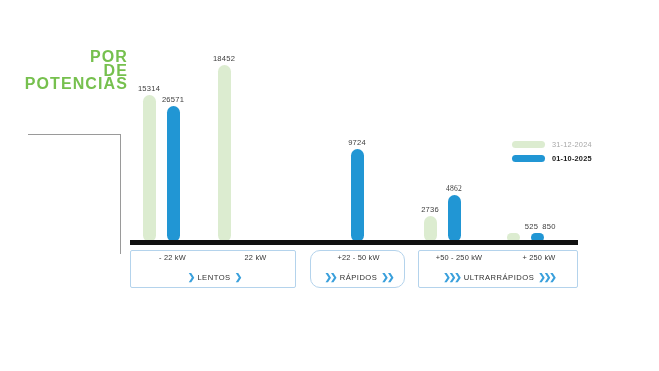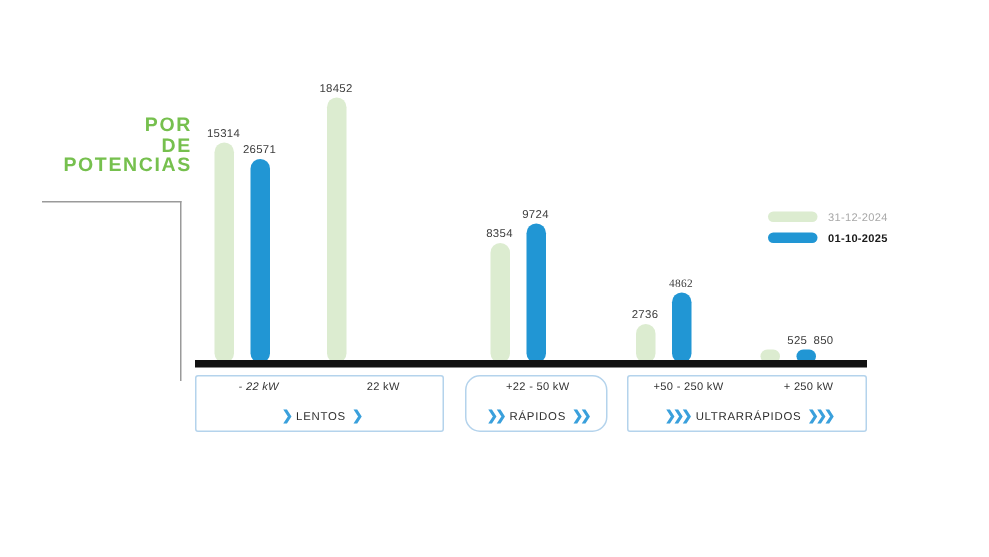--- a/index.html
+++ b/index.html
@@ -14,24 +14,24 @@
   .deco-box{
     position:absolute;left:28px;top:134px;width:93px;height:120px;
     border-top:1.5px solid #9a9a9a;
     border-right:1.5px solid #9a9a9a;
     border-bottom:none;border-left:none;
     box-sizing:border-box;
   }
 
   
   .title{
-    position:absolute;left:8px;top:76px;width:120px;
+    position:absolute;left:8px;top:50px;width:120px;
     text-align:right;
     color:#76c04e;
-    font-size:13px;line-height:13.5px;
+    font-size:16px;line-height:13.5px;
     font-weight:700;letter-spacing:1.1px;
   }
   .title div{white-space:nowrap;}
 
   
   .plot{position:absolute;left:130px;top:60px;width:450px;height:182px;}
   .group{position:absolute;bottom:0;height:182px;}
   .bar-wrap{position:absolute;bottom:0;}
   .bar{
     position:absolute;bottom:0;left:0;width:100%;
@@ -103,24 +103,20 @@
           <div class="val" style="bottom: 138.121px;">26571</div>
         </div>
       </div>
       <div class="group" style="left: 87.5px; width: 37px;">
         <div class="bar-wrap" style="left: 0px; width: 13px; height: 177.03px;">
           <div class="bar green" style="height: 177.03px;"></div>
           <div class="val" style="bottom: 179.03px;">18452</div>
         </div>
       </div>
       <div class="group" style="left: 196.5px; width: 37px;">
-        <div class="bar-wrap" style="left: 0px; width: 13px; height: 80.1491px;">
-          <div class="bar green" style="height: 80.1491px;"></div>
-          <div class="val" style="bottom: 82.1491px;">8354</div>
-        </div>
         <div class="bar-wrap" style="left: 24px; width: 13px; height: 93.293px;">
           <div class="bar blue" style="height: 93.293px;"></div>
           <div class="val" style="bottom: 95.293px;">9724</div>
         </div>
       </div>
       <div class="group" style="left: 293.5px; width: 37px;">
         <div class="bar-wrap" style="left: 0px; width: 13px; height: 26.2494px;">
           <div class="bar green" style="height: 26.2494px;"></div>
           <div class="val" style="bottom: 28.2494px;">2736</div>
         </div>
@@ -138,21 +134,21 @@
           <div class="bar blue" style="height: 9px;"></div>
           <div class="val" style="bottom: 11px; margin-left: 12px;">850</div>
         </div>
       </div>
     </div>
 
   <div class="baseline"></div>
 
   <div class="cat-boxes" id="catboxes">
       <div class="cat-box" style="left: 0px; width: 166px;">
-        <div class="cat-label" style="left: 0px; width: 83px; font-style: italic;">- 22 kW</div>
+        <div class="cat-label" style="left: 0px; width: 83px;">- 22 kW</div>
         <div class="cat-label" style="left: 83px; width: 83px;">22 kW</div>
         <div class="speed-label" style="left: 0px; width: 166px; bottom: 5px; justify-content: center;">
           <span class="chev">❯</span>
           <span>LENTOS</span>
           <span class="chev">❯</span>
         </div>
       </div>
       <div class="cat-box" style="left: 180px; width: 95px; border-radius: 10px;">
         <div class="cat-label" style="left: 0px; width: 95px;">+22 - 50 kW</div>
         <div class="speed-label" style="left: 0px; width: 95px; bottom: 5px; justify-content: center;">

